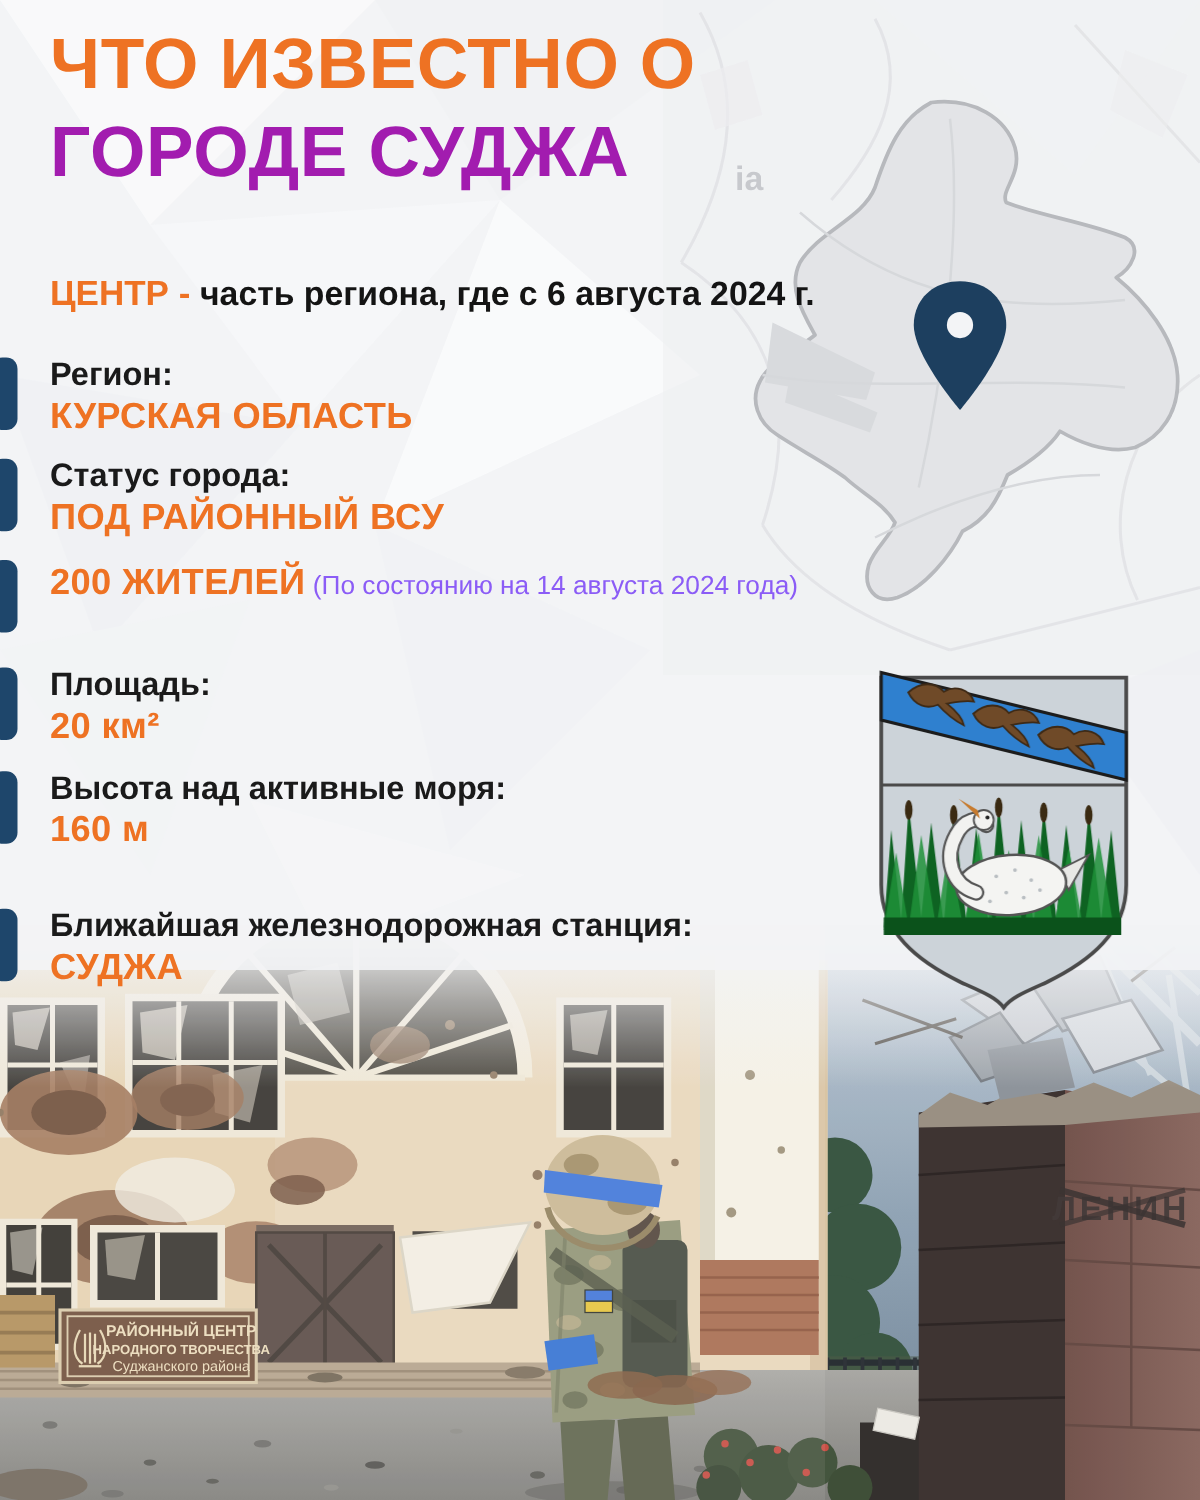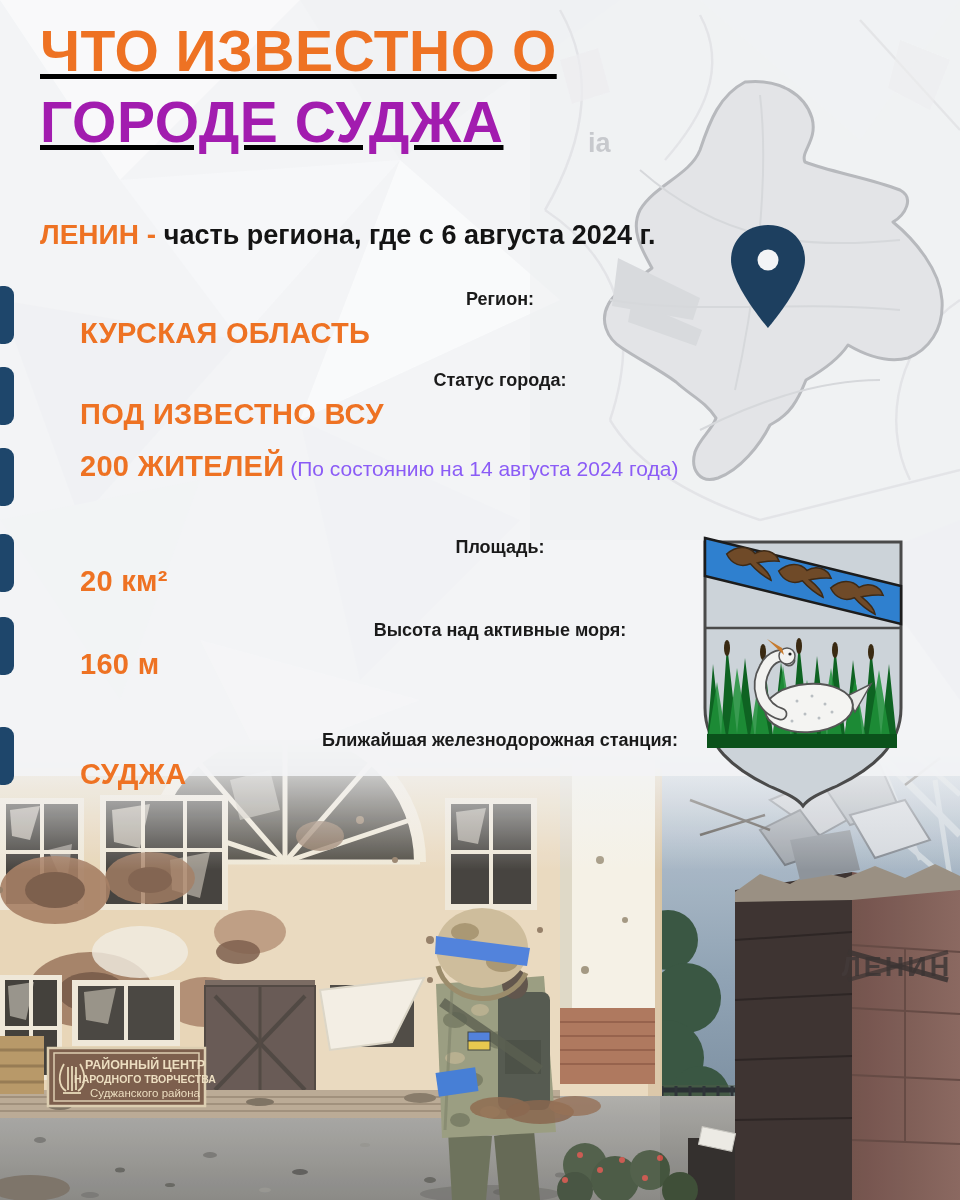--- a/index.html
+++ b/index.html
@@ -12,34 +12,34 @@
   .bg{position:absolute;left:0;top:0;z-index:0}
   .photo{position:absolute;left:0;top:740px;z-index:1}
   .coa{position:absolute;left:697px;top:536px;z-index:3}
 
   .brand{position:absolute;right:30px;top:26px;z-index:5;
     font-family:"DejaVu Serif",serif;font-weight:700;font-size:35px;letter-spacing:.5px;}
   .brand .lg1{color:#27496b}
   .brand .lg2{color:#ee7223}
 
   .title{position:absolute;left:40px;top:16px;z-index:5;
-    font-weight:800;font-size:57px;line-height:71px;letter-spacing:.5px;text-decoration:underline;}
+    font-weight:800;font-size:57px;line-height:71px;letter-spacing:.5px;}
   .title .t1{color:#ee7223}
   .title .t2{color:#a21caf}
 
   .intro{position:absolute;left:40px;top:187px;width:660px;z-index:5;
     font-size:27px;line-height:41px;font-weight:600;color:#141414;}
   .intro .hl{color:#ee7223;font-weight:800;font-size:28px;}
 
   .facts{position:absolute;left:0;top:0;width:960px;z-index:5}
   .fact{position:absolute;left:0;width:920px;padding-left:40px;}
   .fact .bar{position:absolute;left:-7px;top:1px;width:21px;height:58px;
     border-radius:9px;background:#1e466b;}
-  .fact .label{font-size:18px;font-weight:600;color:#1a1a1a;line-height:29px;display:block;text-align:center;}
-  .fact .vline{white-space:nowrap;display:block;margin-top:3px;margin-left:40px;}
+  .fact .label{font-size:26px;font-weight:600;color:#1a1a1a;line-height:29px;display:block;}
+  .fact .vline{white-space:nowrap;display:block;margin-top:3px;}
   .fact .value{font-size:29px;font-weight:800;color:#ee7223;letter-spacing:.3px;}
   .fact .note{font-size:21px;font-weight:400;color:#8b5cf6;}
   .f1{top:285px}.f2{top:366px}.f3{top:447px}.f4{top:533px}.f5{top:616px}.f6{top:726px}
 </style>
 </head>
 <body>
 
 <div class="page">
 
   <svg class="bg" width="960" height="770" viewBox="0 0 960 770">
@@ -474,33 +474,33 @@
     </g>
   </svg>
 
 
   <div class="title">
     <div class="t1">ЧТО ИЗВЕСТНО О</div>
     <div class="t2">ГОРОДЕ СУДЖА</div>
   </div>
 
   <p class="intro">
-    <span class="hl">ЛЕНИН - </span><span>часть региона, где с 6 августа 2024 г.</span>
+    <span class="hl">ЦЕНТР - </span><span>часть региона, где с 6 августа 2024 г.</span>
   </p>
 
   <div class="facts">
     <div class="fact f1">
       <span class="bar"></span>
       <span class="label">Регион:</span>
       <span class="vline"><span class="value">КУРСКАЯ ОБЛАСТЬ</span><span class="note"></span></span>
     </div>
     <div class="fact f2">
       <span class="bar"></span>
       <span class="label">Статус города:</span>
-      <span class="vline"><span class="value">ПОД ИЗВЕСТНО ВСУ</span><span class="note"></span></span>
+      <span class="vline"><span class="value">ПОД РАЙОННЫЙ ВСУ</span><span class="note"></span></span>
     </div>
     <div class="fact f3">
       <span class="bar"></span>
       <span class="vline"><span class="value">200 ЖИТЕЛЕЙ</span><span class="note"> (По состоянию на 14 августа 2024 года)</span></span>
     </div>
     <div class="fact f4">
       <span class="bar"></span>
       <span class="label">Площадь:</span>
       <span class="vline"><span class="value">20 км²</span><span class="note"></span></span>
     </div>

